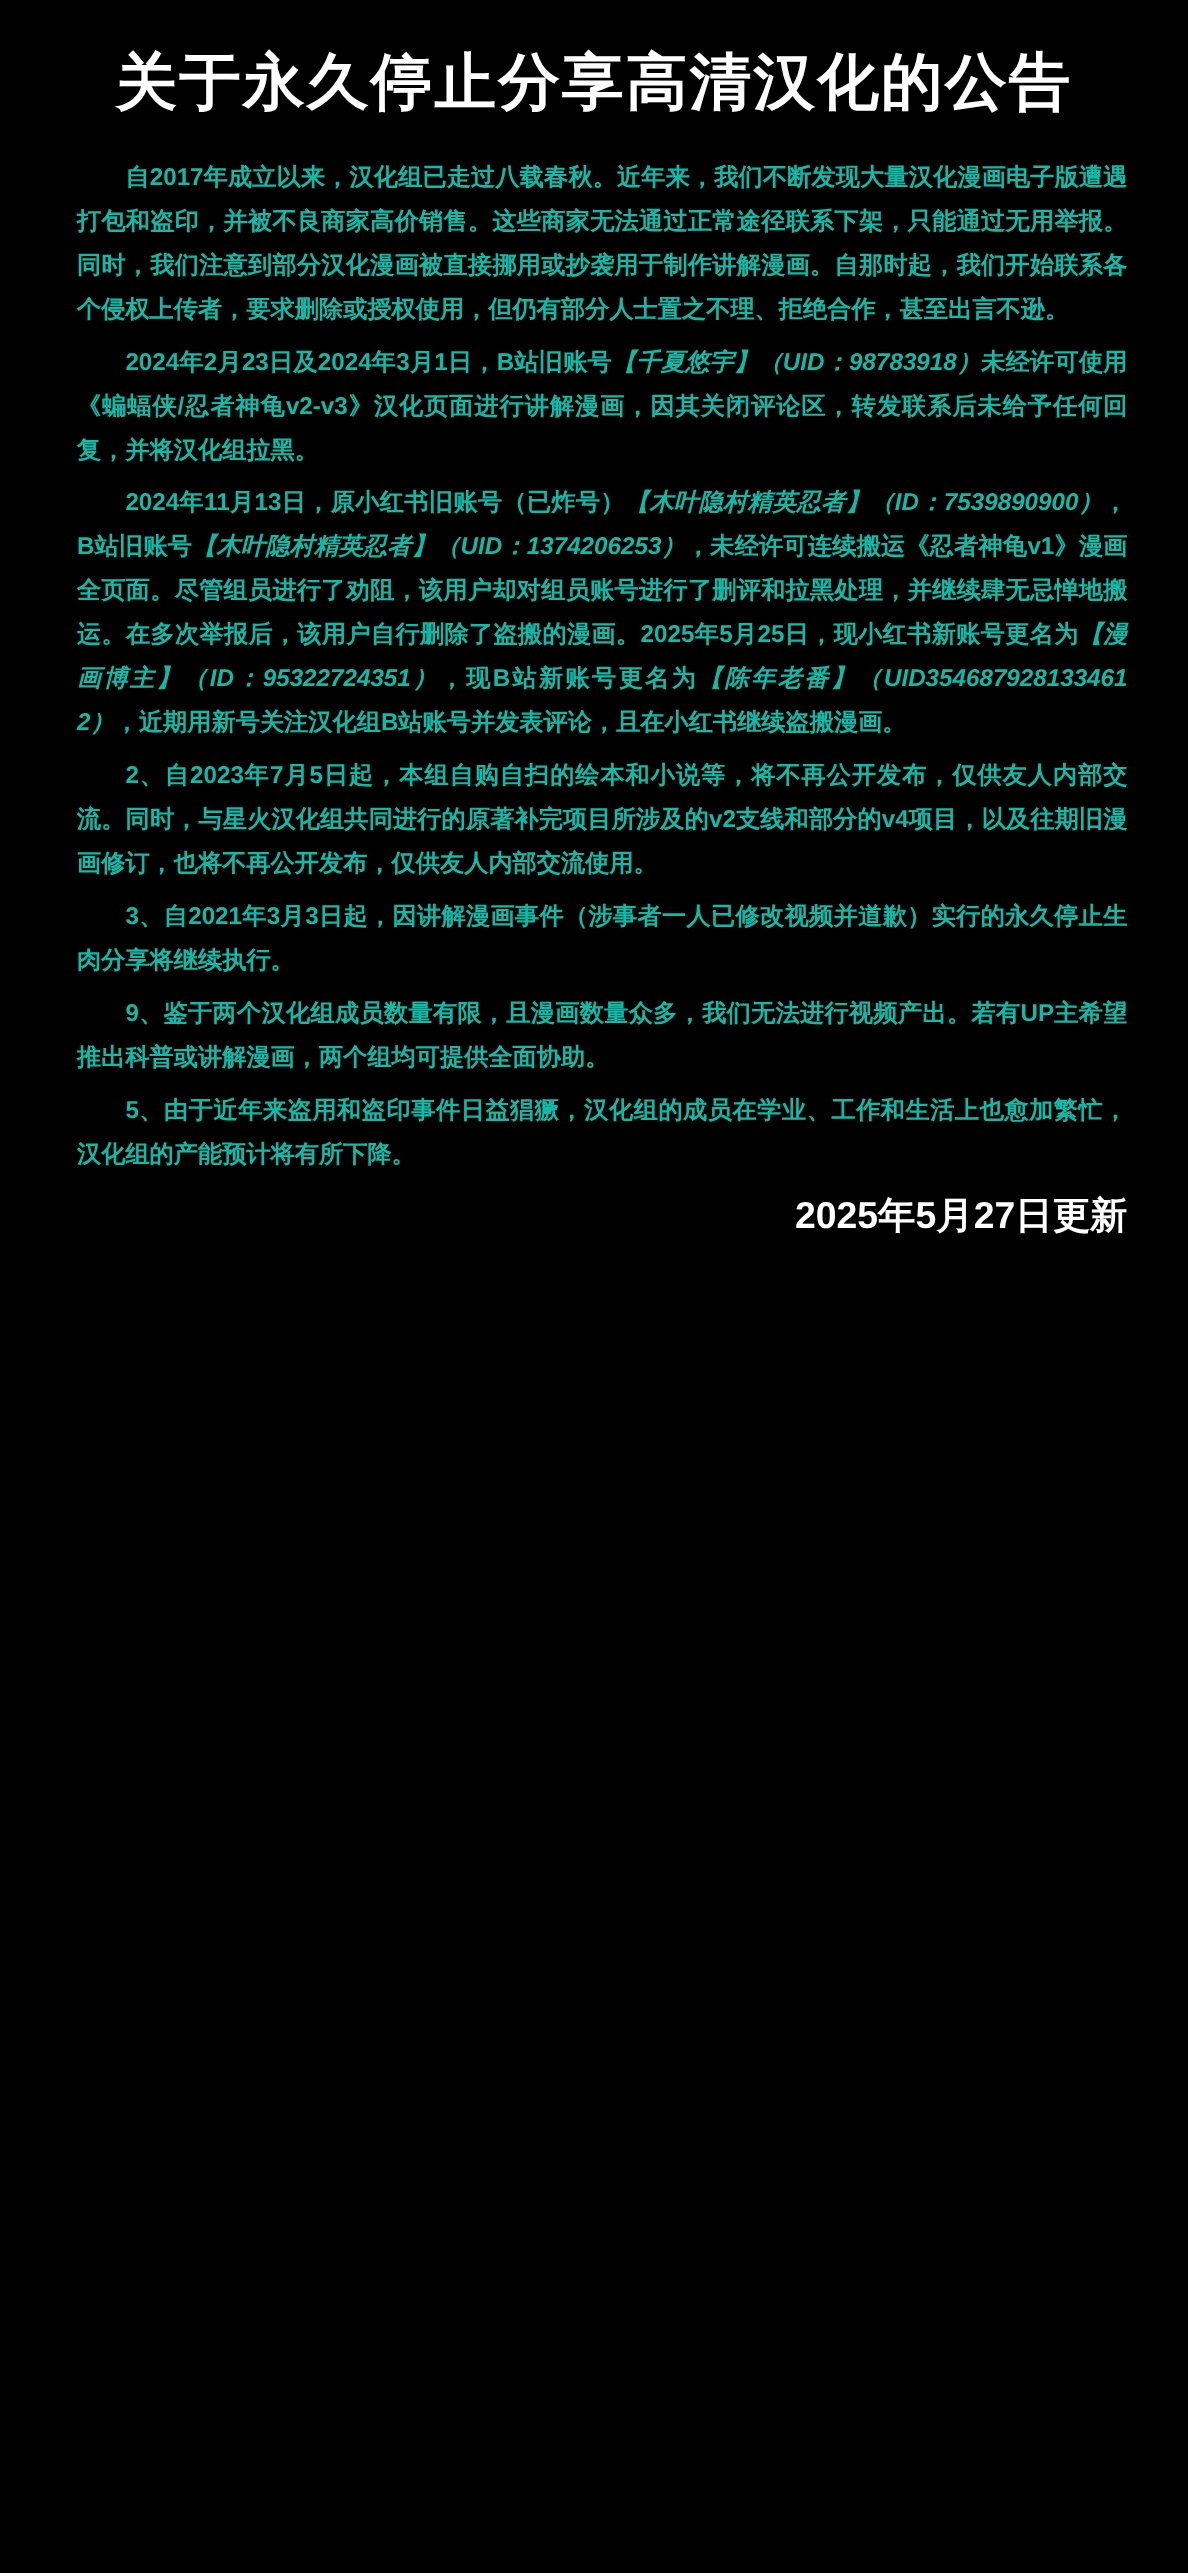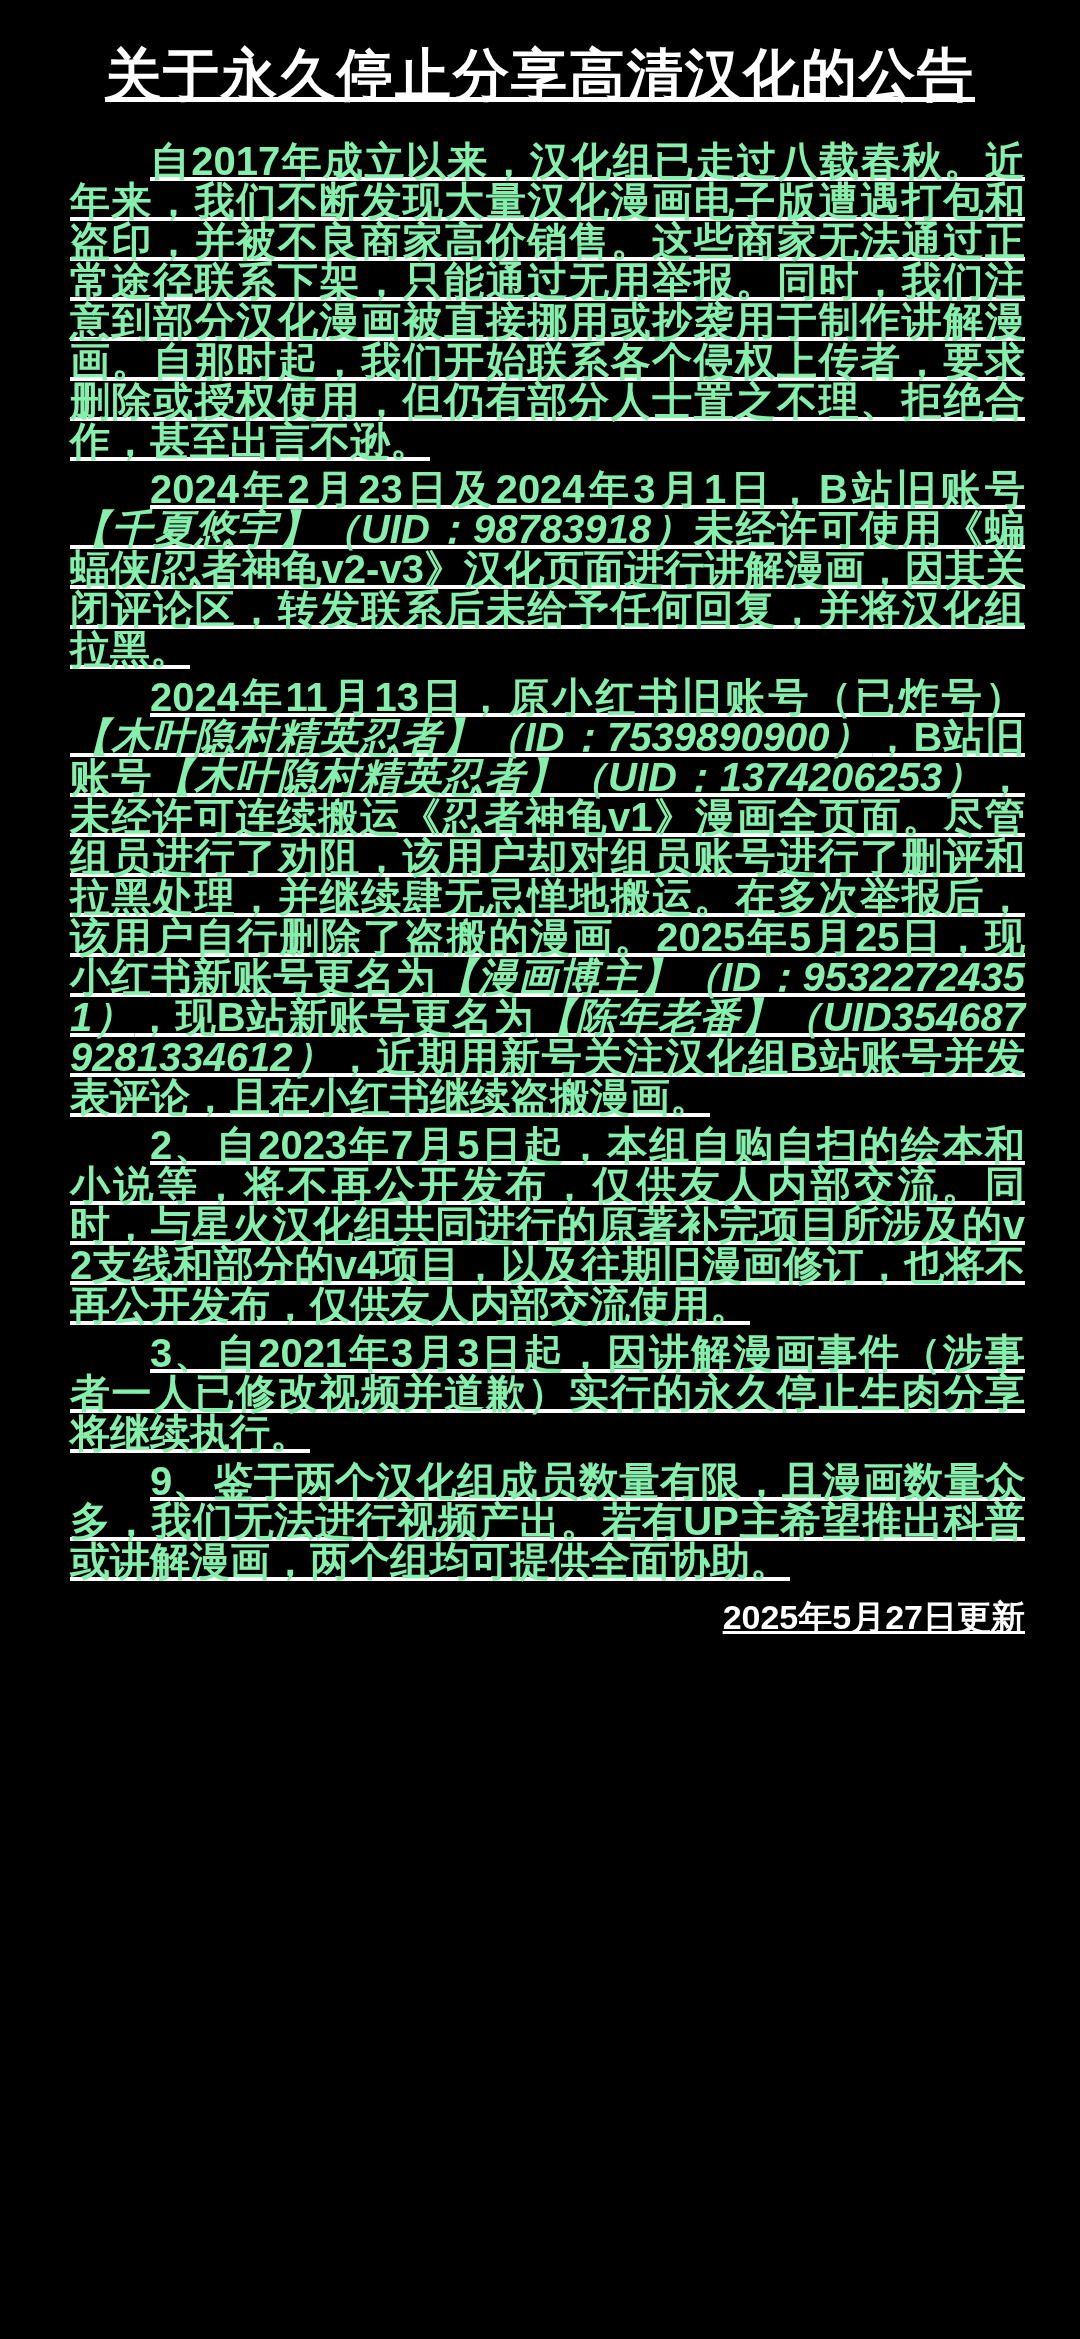--- a/index.html
+++ b/index.html
@@ -13,41 +13,40 @@
     position: relative;
     overflow: hidden;
     font-family: "Liberation Sans", sans-serif;
     color: #ffffff;
   }
   .page {
     box-sizing: border-box;
     width: 1080px;
     height: 2339px;
     background: #000000;
-    text-decoration: underline;
   }
   h1.title {
     margin: 0;
     padding: 44px 20px 0 20px;
     text-align: center;
     font-size: 56px;
     line-height: 1.12;
     font-weight: bold;
     letter-spacing: 2px;
     color: #ffffff;
   }
   .body-text {
     margin-top: 34px;
     padding: 0 55px 0 70px;
-    font-size: 40px;
+    font-size: 22px;
     line-height: 40px;
     font-weight: bold;
     text-align: justify;
     text-justify: inter-character;
-    color: #86efac;
+    color: #14b8a6;
   }
   .body-text p {
     margin: 0 0 8px 0;
     text-indent: 2em;
     word-break: break-all;
   }
   .body-text .em {
     font-style: italic;
     font-weight: bold;
   }
@@ -67,16 +66,17 @@
 <div class="page">
   <h1 class="title">关于永久停止分享高清汉化的公告</h1>
 
   <section class="body-text">
       <p><span>自2017年成立以来，汉化组已走过八载春秋。近年来，我们不断发现大量汉化漫画电子版遭遇打包和盗印，并被不良商家高价销售。这些商家无法通过正常途径联系下架，只能通过无用举报。同时，我们注意到部分汉化漫画被直接挪用或抄袭用于制作讲解漫画。自那时起，我们开始联系各个侵权上传者，要求删除或授权使用，但仍有部分人士置之不理、拒绝合作，甚至出言不逊。</span></p>
       <p><span>2024年2月23日及2024年3月1日，B站旧账号</span><span class="em">【千夏悠宇】（UID：98783918）</span><span>未经许可使用《蝙蝠侠/忍者神龟v2-v3》汉化页面进行讲解漫画，因其关闭评论区，转发联系后未给予任何回复，并将汉化组拉黑。</span></p>
       <p><span>2024年11月13日，原小红书旧账号（已炸号）</span><span class="em">【木叶隐村精英忍者】（ID：7539890900）</span><span>，B站旧账号</span><span class="em">【木叶隐村精英忍者】（UID：1374206253）</span><span>，未经许可连续搬运《忍者神龟v1》漫画全页面。尽管组员进行了劝阻，该用户却对组员账号进行了删评和拉黑处理，并继续肆无忌惮地搬运。在多次举报后，该用户自行删除了盗搬的漫画。2025年5月25日，现小红书新账号更名为</span><span class="em">【漫画博主】（ID：95322724351）</span><span>，现B站新账号更名为</span><span class="em">【陈年老番】（UID3546879281334612）</span><span>，近期用新号关注汉化组B站账号并发表评论，且在小红书继续盗搬漫画。</span></p>
       <p><span>2、自2023年7月5日起，本组自购自扫的绘本和小说等，将不再公开发布，仅供友人内部交流。同时，与星火汉化组共同进行的原著补完项目所涉及的v2支线和部分的v4项目，以及往期旧漫画修订，也将不再公开发布，仅供友人内部交流使用。</span></p>
       <p><span>3、自2021年3月3日起，因讲解漫画事件（涉事者一人已修改视频并道歉）实行的永久停止生肉分享将继续执行。</span></p>
       <p><span>9、鉴于两个汉化组成员数量有限，且漫画数量众多，我们无法进行视频产出。若有UP主希望推出科普或讲解漫画，两个组均可提供全面协助。</span></p>
+      <p><span>5、由于近年来盗用和盗印事件日益猖獗，汉化组的成员在学业、工作和生活上也愈加繁忙，汉化组的产能预计将有所下降。</span></p>
     </section>
 
   <div class="update-date">2025年5月27日更新</div>
 </div>
 
 </body></html>

